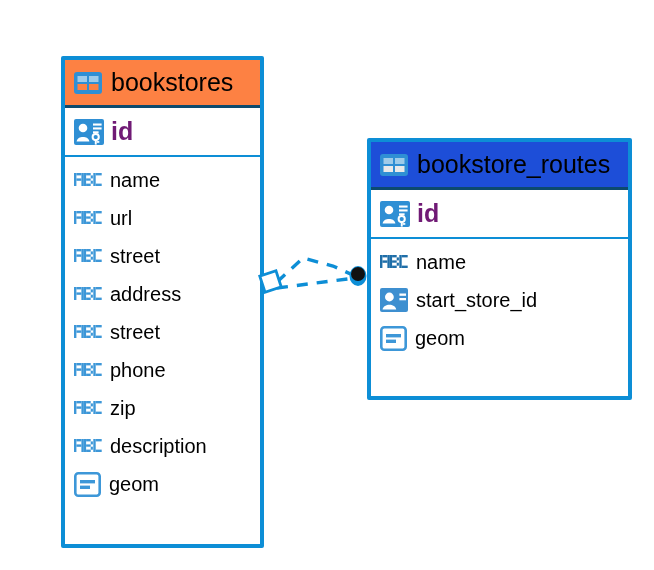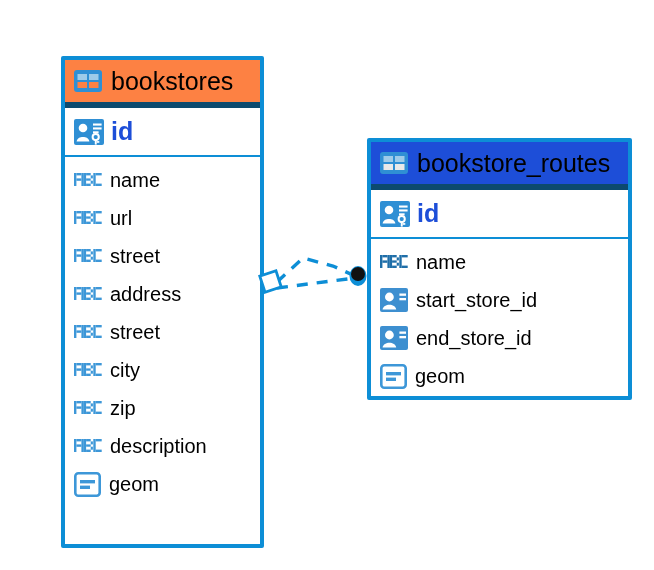--- a/index.html
+++ b/index.html
@@ -40,21 +40,21 @@
     width: 265px;
     height: 262px;
   }
 
   .entity-header {
     box-sizing: border-box;
     height: 48px;
     display: flex;
     align-items: center;
     padding-left: 9px;
-    border-bottom: 6px solid #0c4a6e;
+    border-bottom: 3px solid #0c4a6e;
   }
   .entity-header.selected {
     background: #fd8143;
   }
   .entity-header.plain {
     background: #1d4ed8;
   }
   .entity-title {
     font-size: 25px;
     color: #000000;
@@ -68,21 +68,21 @@
     height: 49px;
     display: flex;
     align-items: center;
     padding-left: 9px;
     border-bottom: 2px solid #0d8ed6;
     background: #ffffff;
   }
   .pk-label {
     font-size: 25px;
     font-weight: bold;
-    color: #1d4ed8;
+    color: #701a75;
     margin-left: 7px;
     line-height: 1;
   }
 
   .field-list {
     padding-top: 4px;
     padding-left: 9px;
   }
   .field-row {
     height: 38px;
@@ -280,21 +280,21 @@
               <rect x="16.7" y="4.4" width="2.2" height="3"></rect>
                 <rect x="12.1" y="7.4" width="4.6" height="2.3"></rect>
               <rect x="16.7" y="9.7" width="2.2" height="3"></rect>
                 <rect x="12.1" y="12.6" width="4.6" height="2.4"></rect>
               <rect x="19.3" y="2" width="2.4" height="13"></rect>
                 <rect x="21.7" y="2" width="6" height="2.4"></rect>
               <rect x="21.7" y="12.6" width="6" height="2.4"></rect>
             </g>
           </svg>
         </span>
-        <span class="field-label">city</span>
+        <span class="field-label">phone</span>
       </div>
       <div class="field-row">
         <span class="icon icon-abc">
           <svg viewBox="0 0 28 18" width="28" height="18">
             <g fill="#3d97d8">
               <rect x="0" y="2" width="2.4" height="13"></rect>
                 <rect x="2.4" y="2" width="5" height="2.4"></rect>
               <rect x="7.4" y="2" width="2.4" height="13"></rect>
                 <rect x="2.4" y="7.4" width="5" height="2.4"></rect>
               <rect x="9.7" y="2" width="2.4" height="13"></rect>
@@ -407,32 +407,20 @@
             <rect x="0" y="0" width="28" height="24" rx="2" fill="#3d8fd0"></rect>
             <circle cx="9.4" cy="9" r="4.4" fill="#ffffff"></circle>
             <path d="M2.6 21.5 C3.6 15.2 15.2 15.2 16.2 21.5 Z" fill="#ffffff"></path>
             <rect x="19.4" y="5.5" width="6.6" height="2.3" fill="#ffffff"></rect>
             <rect x="19.4" y="10" width="6.6" height="2.3" fill="#ffffff"></rect>
           </svg>
         </span>
         <span class="field-label">start_store_id</span>
       </div>
       <div class="field-row">
-        <span class="icon icon-fk">
-          <svg viewBox="0 0 28 24" width="28" height="24">
-            <rect x="0" y="0" width="28" height="24" rx="2" fill="#3d8fd0"></rect>
-            <circle cx="9.4" cy="9" r="4.4" fill="#ffffff"></circle>
-            <path d="M2.6 21.5 C3.6 15.2 15.2 15.2 16.2 21.5 Z" fill="#ffffff"></path>
-            <rect x="19.4" y="5.5" width="6.6" height="2.3" fill="#ffffff"></rect>
-            <rect x="19.4" y="10" width="6.6" height="2.3" fill="#ffffff"></rect>
-          </svg>
-        </span>
-        <span class="field-label">end_store_id</span>
-      </div>
-      <div class="field-row">
         <span class="icon icon-geom">
           <svg viewBox="0 0 27 25" width="27" height="25">
             <rect x="1.3" y="1.3" width="24.4" height="22.4" rx="3" fill="none" stroke="#3d97d8" stroke-width="2.6"></rect>
             <rect x="6" y="8" width="15" height="3.4" fill="#3d97d8"></rect>
             <rect x="6" y="13.6" width="10" height="3.4" fill="#3d97d8"></rect>
           </svg>
         </span>
         <span class="field-label">geom</span>
       </div>
     </div>

